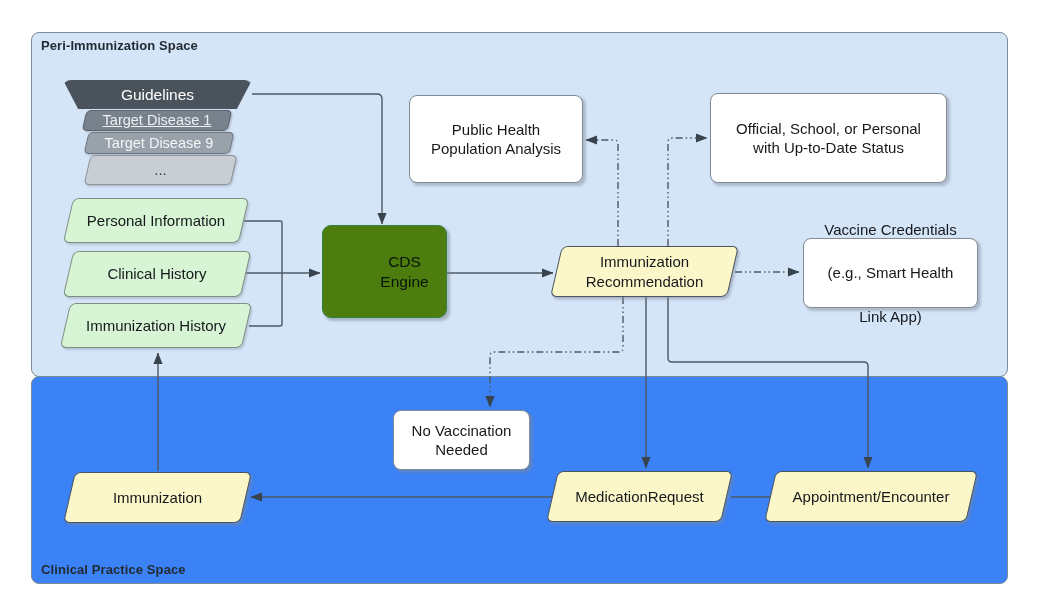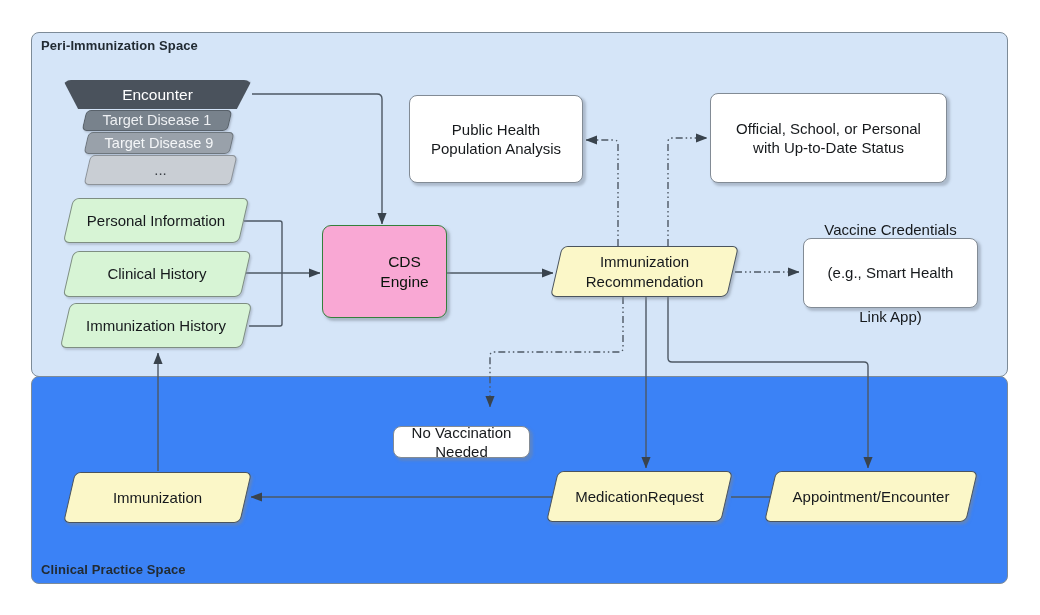--- a/index.html
+++ b/index.html
@@ -41,21 +41,21 @@
 
   
   .pyellow .bg{transform:skewX(-13deg);background:#fbf7c8;border:1.3px solid #4a545e;border-radius:6px;
                box-shadow:2.5px 2.5px 2.5px rgba(125,135,150,.5);}
 
   
   .rbox{background:#ffffff;border:1.3px solid #828b95;border-radius:8px;
         box-shadow:2.5px 2.5px 2.5px rgba(125,135,150,.45);}
 
   
-  #cds-engine{background:#f9a8d4;border:1.3px solid #35803c;border-radius:9px;font-size:15.5px;color:#09140b;
+  #cds-engine{background:#4d7c0f;border:1.3px solid #35803c;border-radius:9px;font-size:15.5px;color:#09140b;
               box-shadow:2.5px 2.5px 2.5px rgba(125,135,150,.5);padding-left:40px;}
 </style>
 </head>
 <body>
 
 <div id="stage">
 
   <div class="space" id="peri-space">
     <div class="space-label" id="peri-label">Peri-Immunization Space</div>
   </div>
@@ -95,23 +95,23 @@
       <path d="M618,246 V144 Q618,140 614,140 H586" marker-end="url(#ah)"></path>
 
       <path d="M668,246 V142 Q668,138 672,138 H707" marker-end="url(#ah)"></path>
 
       <path d="M623,297 V348 Q623,352 619,352 H494 Q490,352 490,356 V407" marker-end="url(#ah)"></path>
     </g>
   </svg>
 
   <div class="node card" id="guidelines" style="left:63px;top:80px;width:189px;height:29px;">
     <div class="bg"></div>
-    <div class="label">Encounter</div>
+    <div class="label">Guidelines</div>
   </div>
-  <div class="node card" id="target-disease-1" style="left:84px;top:110px;width:146px;height:21px;">
+  <div class="node card" id="target-disease-1" style="left:84px;top:110px;width:146px;height:21px;text-decoration:underline;">
     <div class="bg"></div>
     <div class="label">Target Disease 1</div>
   </div>
   <div class="node card" id="target-disease-2" style="left:86px;top:132px;width:146px;height:22px;">
     <div class="bg"></div>
     <div class="label">Target Disease 9</div>
   </div>
   <div class="node card" id="more-targets" style="left:87px;top:155px;width:147px;height:30px;">
     <div class="bg"></div>
     <div class="label">...</div>
@@ -140,21 +140,21 @@
   </div>
   <div class="node rbox" style="left:710px;top:93px;width:237px;height:90px;">
     <div class="line">Official, School, or Personal</div>
     <div class="line">with Up-to-Date Status</div>
   </div>
   <div class="node rbox" style="left:803px;top:238px;width:175px;height:70px;gap:24px;">
     <div class="line">Vaccine Credentials</div>
     <div class="line">(e.g., Smart Health</div>
     <div class="line">Link App)</div>
   </div>
-  <div class="node rbox" style="left:393px;top:426px;width:137px;height:32px;">
+  <div class="node rbox" style="left:393px;top:410px;width:137px;height:60px;">
     <div class="line">No Vaccination</div>
     <div class="line">Needed</div>
   </div>
 
   <div class="node pyellow" style="left:556px;top:246px;width:177px;height:51px;">
     <div class="bg"></div>
     <div class="line">Immunization</div>
     <div class="line">Recommendation</div>
   </div>
   <div class="node pyellow" style="left:69px;top:472px;width:177px;height:51px;">

